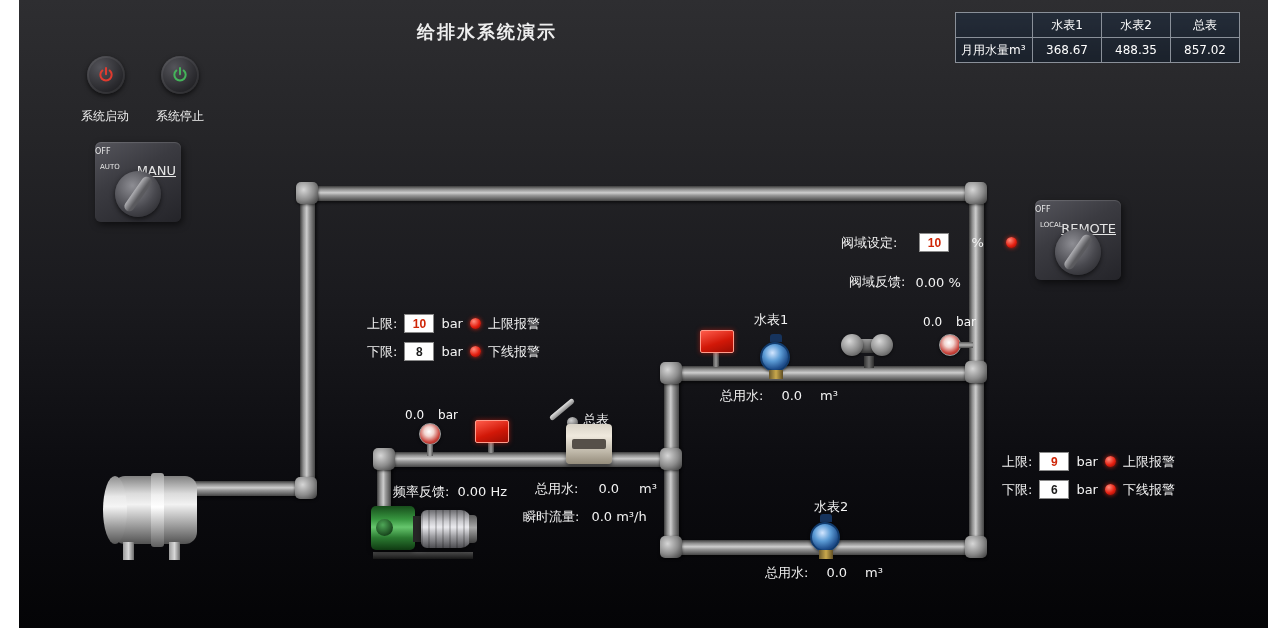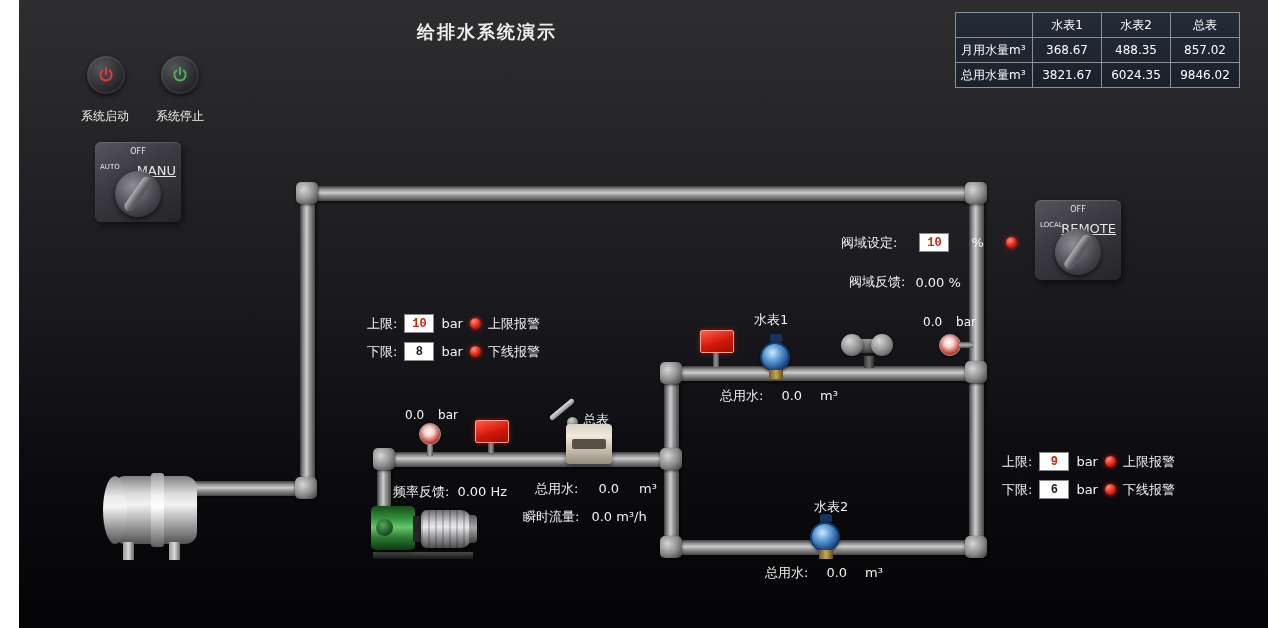--- a/index.html
+++ b/index.html
@@ -29,40 +29,40 @@
     display:flex;align-items:center;justify-content:center;}
   .pwr-icon{width:20px;height:20px;fill:none;stroke-width:2.4;stroke-linecap:round;}
   .ic-red{stroke:#e03b2f;}
   .ic-green{stroke:#44b45a;}
   .btn-label{position:absolute;font-size:12px;color:#f0f0f0;}
 
   
   .rotary{position:absolute;width:86px;height:80px;border-radius:6px;
     background:linear-gradient(150deg,#55555c 0%,#3b3b41 40%,#242429 100%);
     box-shadow:2px 3px 7px rgba(0,0,0,.55), inset 0 1px 1px rgba(255,255,255,.14);}
-  .rot-top{position:absolute;top:5px;left:0;right:0;text-align:center;font-size:8px;color:#e6e6e6;}
+  .rot-top{position:absolute;top:5px;left:0;right:0;text-align:left;font-size:8px;color:#e6e6e6;}
   .rot-left{position:absolute;top:21px;left:5px;font-size:7px;color:#e6e6e6;}
   .rot-right{position:absolute;top:21px;right:5px;font-size:13px;color:#e6e6e6;text-decoration:underline;}
   .knob{position:absolute;left:20px;top:29px;width:46px;height:46px;border-radius:50%;cursor:pointer;
     background:radial-gradient(circle at 38% 32%,#8d8d93,#48484e 56%,#202024 100%);
     box-shadow:0 2px 5px rgba(0,0,0,.65);}
   .handle{position:absolute;left:18px;top:3px;width:10px;height:40px;border-radius:5px;
     background:linear-gradient(90deg,#b0b0b4,#5a5a5e 70%);transform:rotate(35deg);}
 
   
   .usage-table{position:absolute;border-collapse:collapse;font-size:12px;color:#ffffff;
     background:linear-gradient(180deg,#242c38,#1a212b);border:1px solid #a8aeb6;}
   .usage-table th,.usage-table td{border:1px solid #8a9099;padding:2px 5px;height:20px;text-align:center;font-weight:normal;}
   .usage-table .rowlabel{text-align:left;min-width:66px;}
   .usage-table .vcol{min-width:58px;}
 
   
   .flex-row{position:absolute;display:flex;align-items:center;font-size:13px;color:#f2f2f2;}
   .al-input{width:28px;height:17px;border:1px solid #8a8a8a;background:#ffffff;text-align:center;
-    font-size:12px;font-weight:bold;padding:0;font-family:Liberation Mono, monospace;}
+    font-size:12px;font-weight:bold;padding:0;font-family:Liberation Sans, sans-serif;}
   .val-red{color:#cf2506;}
   .val-dark{color:#1c1c1c;}
   .led{width:11px;height:11px;border-radius:50%;flex:0 0 auto;
     background:radial-gradient(circle at 35% 30%,#ff8d7d,#e51f10 55%,#7c0a04 96%);
     box-shadow:0 0 4px rgba(255,40,20,.8);}
 
   
   .gauge{position:absolute;width:22px;}
   .gauge-dial{width:20px;height:20px;border-radius:50%;border:1px solid #9a9a9a;
     background:radial-gradient(circle at 45% 38%,#ffffff 0%,#f2d5d0 28%,#c8423a 64%,#7e1410 100%);
@@ -167,26 +167,20 @@
       <th class="vcol">水表1</th>
       <th class="vcol">水表2</th>
       <th class="vcol">总表</th>
     </tr>
     <tr>
       <td class="rowlabel">月用水量m³</td>
       <td>368.67</td>
       <td>488.35</td>
       <td>857.02</td>
     </tr>
-    <tr>
-      <td class="rowlabel">总用水量m³</td>
-      <td>3821.67</td>
-      <td>6024.35</td>
-      <td>9846.02</td>
-    </tr>
   </tbody>
     </table>
 
   <div class="rotary" style="left:1016px;top:200px;">
     <span class="rot-top">OFF</span>
     <span class="rot-left">LOCAL</span>
     <span class="rot-right">REMOTE</span>
     <div class="knob">
         <div class="handle"></div>
       </div>

